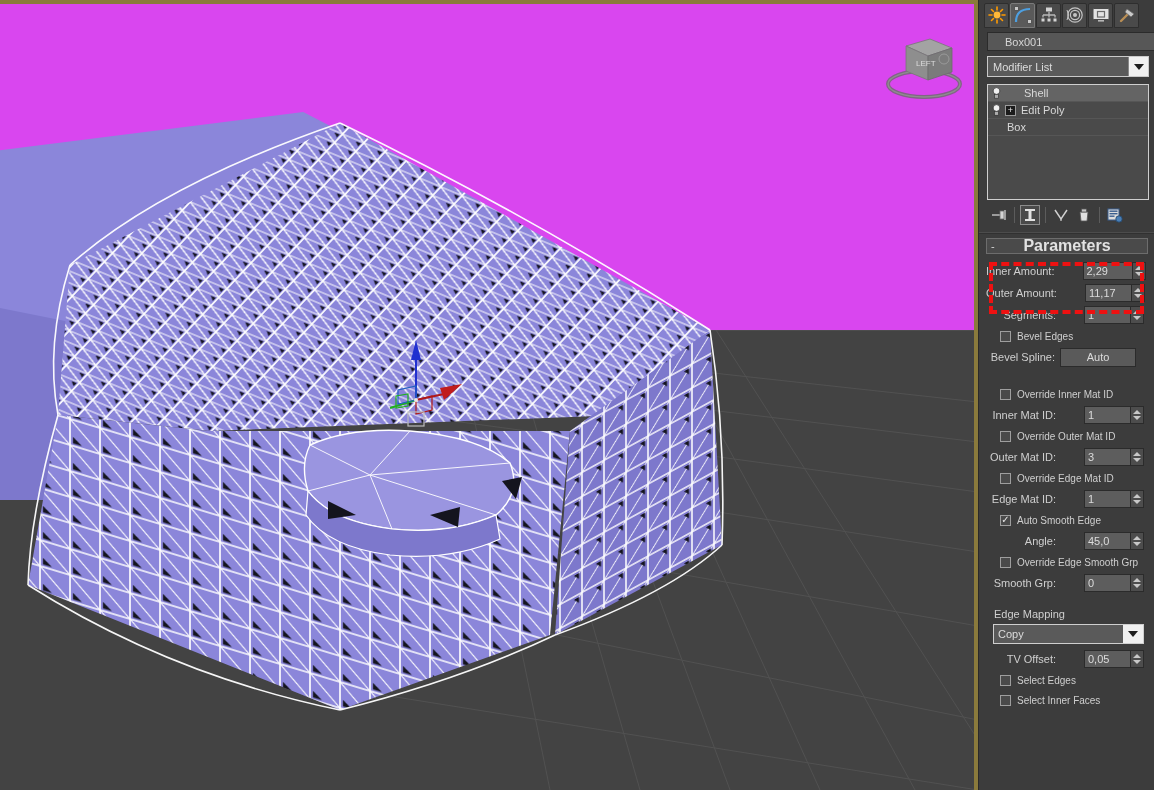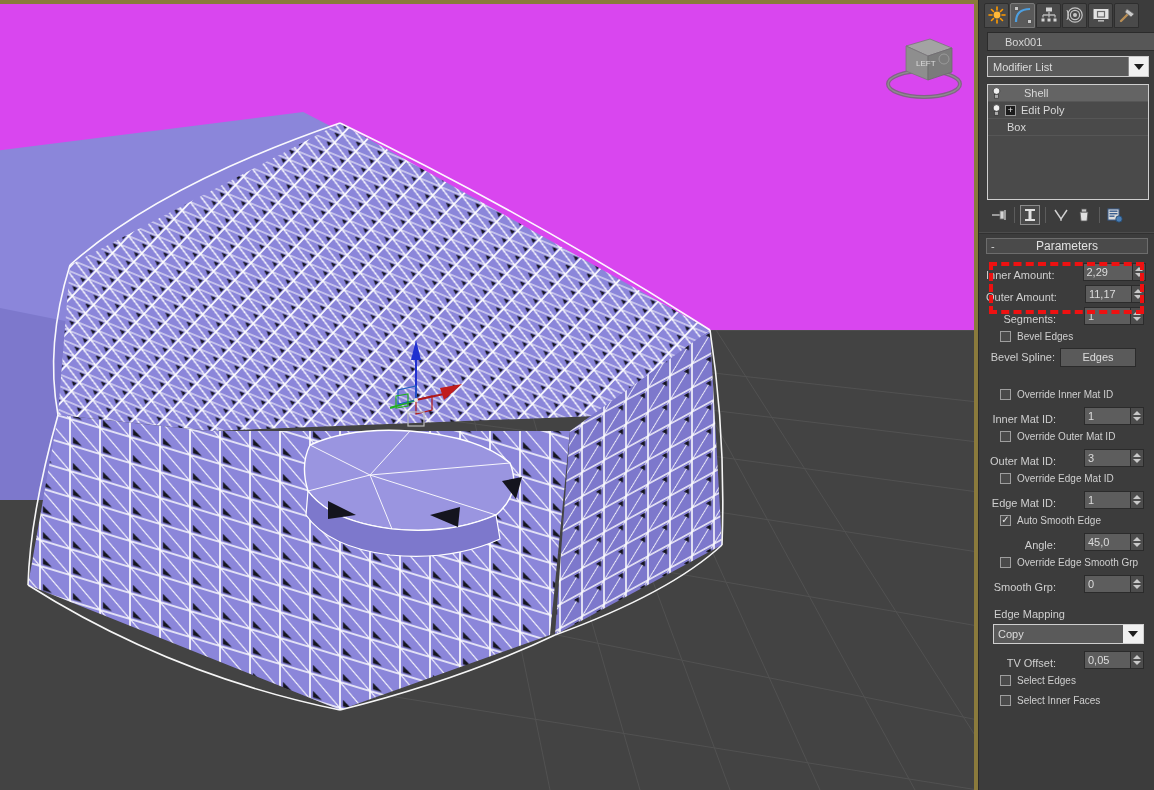--- a/index.html
+++ b/index.html
@@ -169,35 +169,35 @@
     background:#3c3c3c;
   }
   #rollout-header {
     height:16px; background:#4a4a4a; border:1px solid #6d6d6d;
     display:flex; align-items:center; justify-content:center;
     position:relative; cursor:pointer;
   }
   #rollout-toggle {
     position:absolute; left:4px; color:#d8d8d8; font-size:11px; line-height:11px;
   }
-  #rollout-title { color:#e2e2e2; font-size:12px; }
+  #rollout-title { color:#e2e2e2; font-size:16px;font-weight:bold; }
 
   #rollout-body { position:relative; padding-top:6px; }
 
   
   #red-highlight {
     position:absolute; left:3px; top:8px;
     width:155px; height:52px;
     border:4px dashed #ee1111;
     pointer-events:none; z-index:5;
   }
 
   
   .prow {
-    display:flex; align-items:flex-end; height:21px;
+    display:flex; align-items:center; height:21px;
     padding-right:4px; margin-bottom:1px;gap:23px;
   }
   .plabel {
     color:#cfcfcf; font-size:11px; text-align:right; padding-right:5px;
     white-space:nowrap;
   }
   .pspin {
     display:flex; align-items:center;
   }
   .pfield {
@@ -611,21 +611,21 @@
           </span>
         </div>
 
         <div class="cbrow">
           <span class="cbox"></span>
           <span class="cblabel">Bevel Edges</span>
         </div>
 
         <div class="btnrow">
           <span class="plabel" style="width:74px">Bevel Spline:</span>
-          <span class="pbutton" style="width:76px">Edges</span>
+          <span class="pbutton" style="width:76px">Auto</span>
         </div>
 
         <div class="spacer14"></div>
 
         <div class="cbrow">
           <span class="cbox"></span>
           <span class="cblabel">Override Inner Mat ID</span>
         </div>
         <div class="prow">
           <span class="plabel" style="width:92px">Inner Mat ID:</span>

